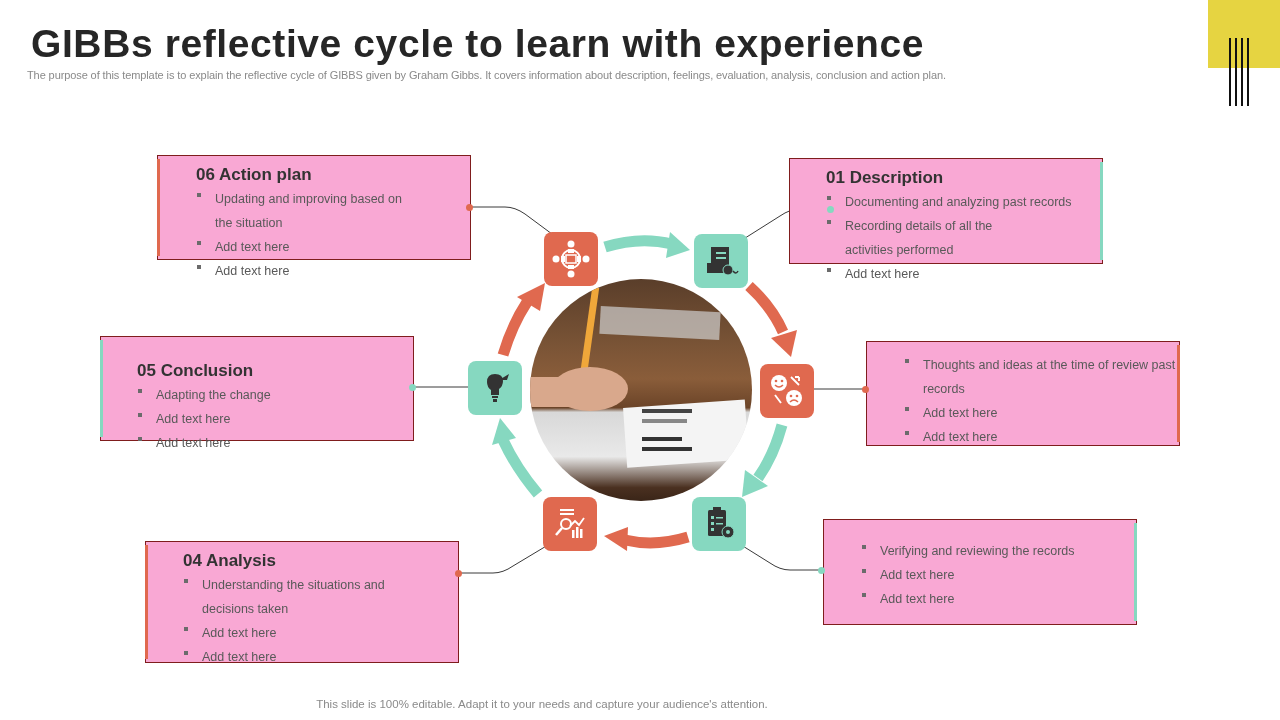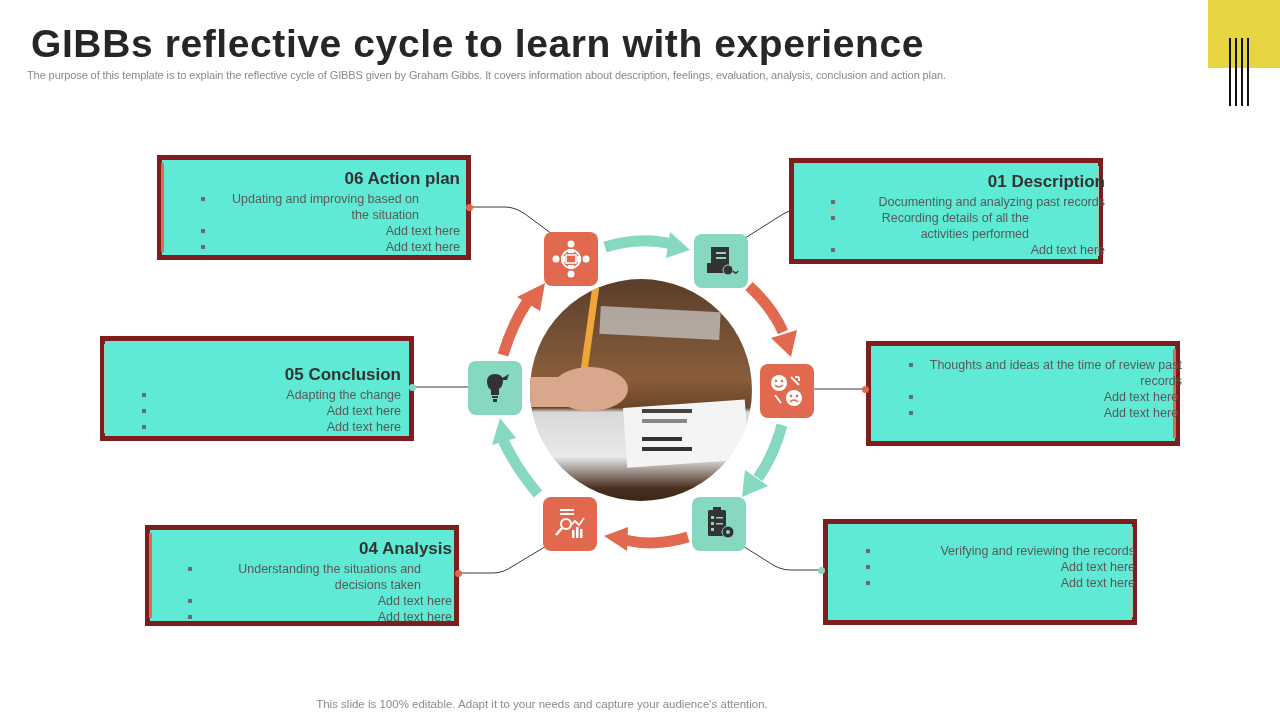--- a/index.html
+++ b/index.html
@@ -17,31 +17,31 @@
       letter-spacing: -0.1px;
     }
     .yellow-block { position: absolute; left: 1208px; top: 0; width: 72px; height: 68px; background: #e6d441; }
     .stripes { position: absolute; left: 1229px; top: 38px; width: 20px; height: 68px; }
     .stripes span { position: absolute; top: 0; width: 2px; height: 68px; background: #111; }
     .footer {
       position: absolute; left: 0; width: 1084px; top: 698px; text-align: center;
       font-size: 11.5px; color: #8a8a8a;
     }
     .card {
-      position: absolute; background: #5eead4; border: 5px solid #7f1d1d; box-sizing: border-box; text-align: right;
+      position: absolute; background: #f9a8d4; border: 1px solid #7f1d1d; box-sizing: border-box;
     }
     .card .bar { position: absolute; top: 3px; bottom: 3px; width: 3px; }
     .card.left .bar { left: -1px; }
     .card.right .bar { right: -1px; }
     .card h3 {
       margin: 0; font-size: 17px; font-weight: 700; color: #333; font-family: "Liberation Sans", sans-serif;
     }
     .card ul { list-style: none; margin: 2px 0 0 0; padding: 0; }
     .card li {
-      position: relative; padding-left: 19px; font-size: 12.5px; line-height: 16px; color: #595959;
+      position: relative; padding-left: 19px; font-size: 12.5px; line-height: 24px; color: #595959;
     }
     .card li::before {
       content: ""; position: absolute; left: 1px; top: 6px; width: 4px; height: 4px; background: #6b6b6b;
     }
     .card .inner { position: absolute; }
     .dot { position: absolute; width: 7px; height: 7px; border-radius: 50%; }
     svg.connectors { position: absolute; left: 0; top: 0; }
     .icon-box {
       position: absolute; width: 54px; height: 54px; border-radius: 8px;
       display: flex; align-items: center; justify-content: center;
@@ -223,21 +223,21 @@
   <div class="inner" style="left:37px;top:9px;width:270px;">
     <ul>
       <li style="width:255px">Thoughts and ideas at the time of review past records</li>
       <li>Add text here</li>
       <li>Add text here</li>
     </ul>
   </div>
 </div>
 <div class="dot" style="left:862px;top:386px;background:#e0694f;"></div>
 
-<div class="card left" style="left:145px;top:525px;width:314px;height:101px;">
+<div class="card left" style="left:145px;top:541px;width:314px;height:122px;">
   <div class="bar" style="background:#e0694f;"></div>
   <div class="inner" style="left:37px;top:9px;width:265px;">
     <h3>04 Analysis</h3>
     <ul>
       <li style="width:215px">Understanding the situations and decisions taken</li>
       <li>Add text here</li>
       <li>Add text here</li>
     </ul>
   </div>
 </div>

